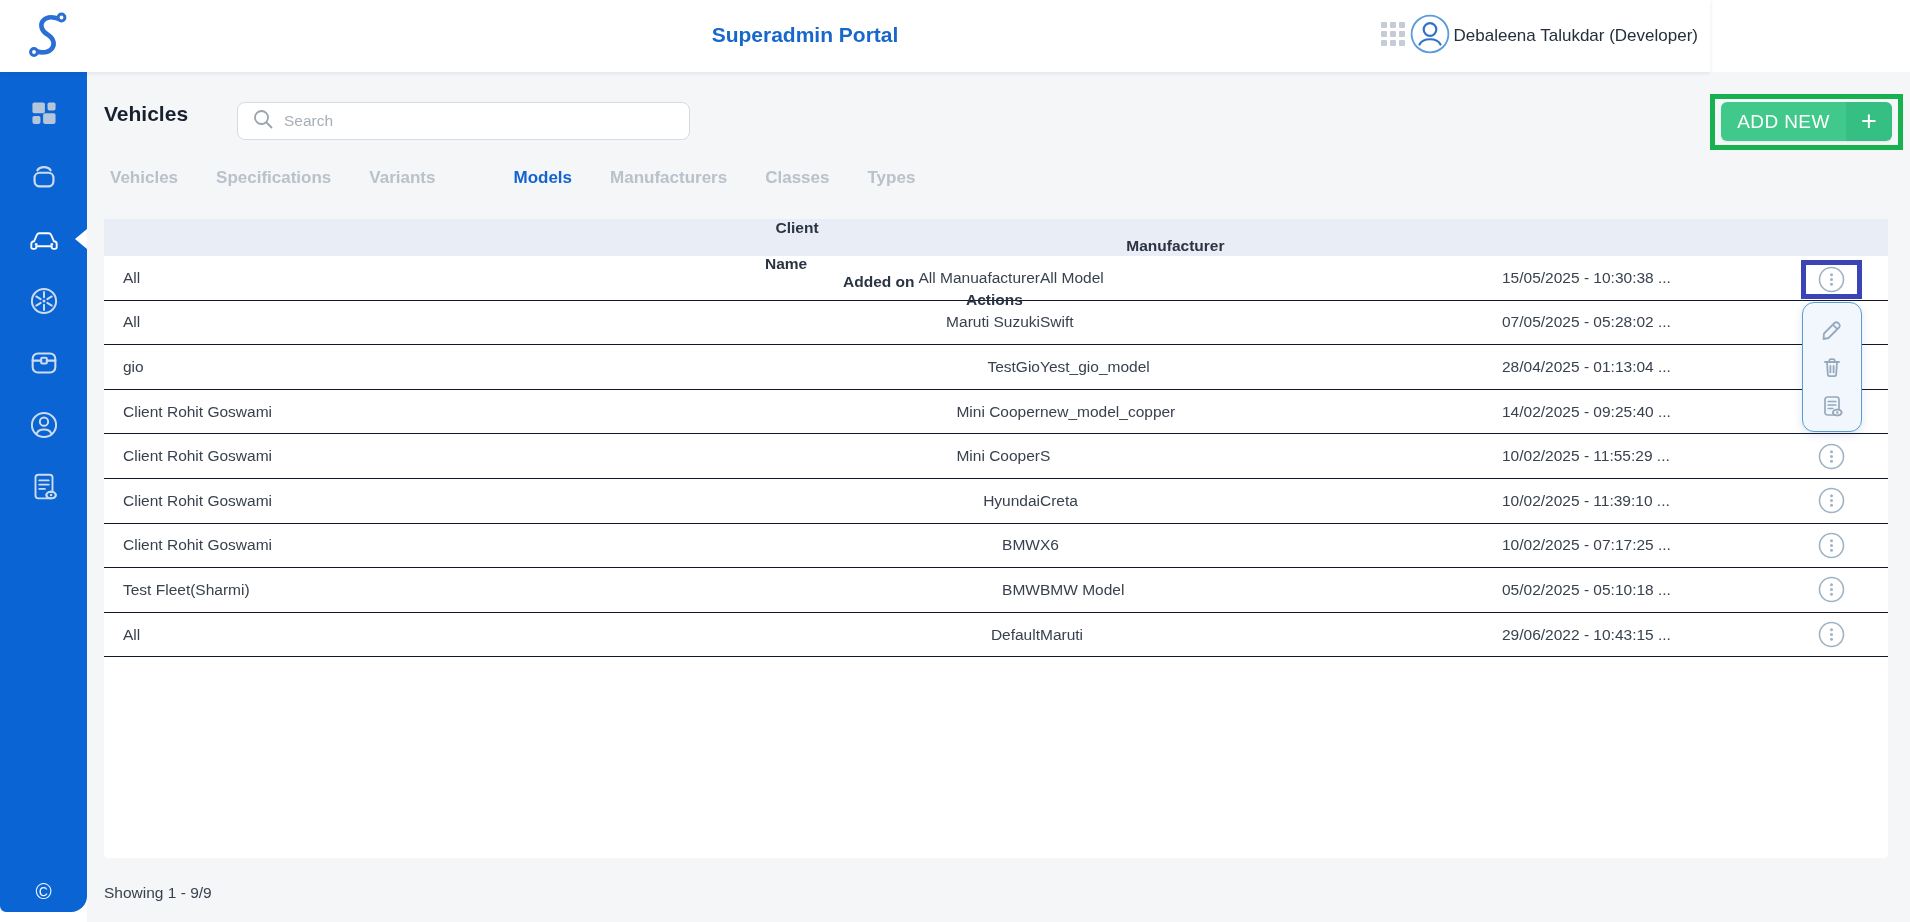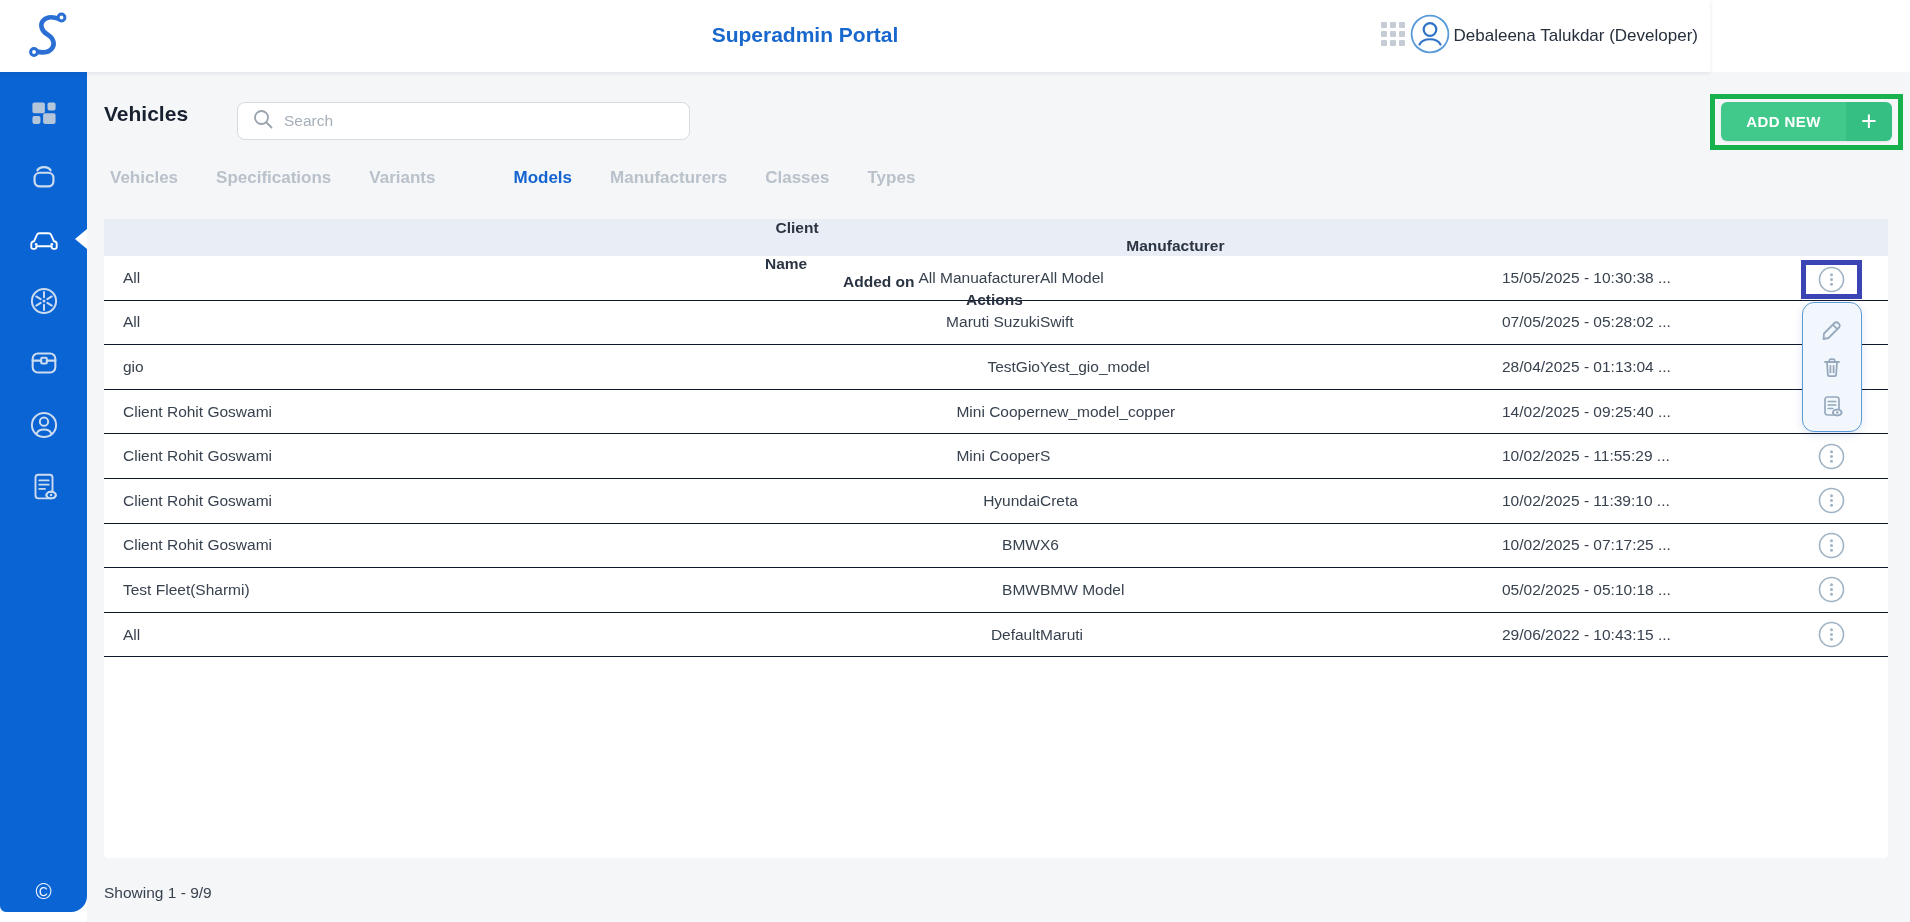--- a/index.html
+++ b/index.html
@@ -23,21 +23,21 @@
   
   .content { position:absolute; left:87px; top:72px; width:1823px; height:850px; background:#f4f6f8; }
   .page-title { position:absolute; left:17px; top:30px; font-size:21px; font-weight:700; color:#17212f; }
 
   .search-box { position:absolute; left:130px; top:30px; width:453px; height:38px; background:#ffffff; border:1px solid #d6dce2; border-radius:8px; display:flex; align-items:center; padding-left:14px; gap:10px;margin-left:20px; }
   .search-box input { border:none; outline:none; background:transparent; font-family:inherit; font-size:15.5px; color:#3a4554; width:380px; }
   .search-box input::placeholder { color:#a6afb8; }
 
   .annotation-green { position:absolute; left:1623px; top:22px; width:193px; height:56px; border:5px solid #17b24e; z-index:4; }
   .add-btn { position:absolute; left:1634px; top:30px; width:171px; height:39px; display:flex; border-radius:6px; overflow:hidden; cursor:pointer; z-index:4; box-shadow:0 1px 2px rgba(0,0,0,.08); }
-  .add-btn .lbl { flex:1; background:#41c98b; color:#ffffff; font-size:15px; font-weight:700; letter-spacing:.4px; display:flex; align-items:center; justify-content:center; }
+  .add-btn .lbl { flex:1; background:#41c98b; color:#ffffff; font-size:19px; font-weight:400; letter-spacing:.4px; display:flex; align-items:center; justify-content:center; }
   .add-btn .plus { width:46px; background:#35bf82; color:#ffffff; font-size:27px; font-weight:300; display:flex; align-items:center; justify-content:center; line-height:1; }
 
   .tabs { position:absolute; left:23px; top:96px; display:flex; gap:38px; font-size:17px; font-weight:600; }
   .tab { color:#b9c1ca; cursor:pointer; white-space:nowrap; }
   .tab.active { color:#1464cf;padding-left:40px; }
 
   
   .table-card { position:absolute; left:17px; top:147px; width:1784px; height:639px; background:#ffffff; border-radius:4px; z-index:1; }
   .thead { display:flex; height:37px; background:#e9eef6; align-items:center; font-size:15.5px; font-weight:700; color:#2b3442;flex-direction:column; }
   .trow { display:flex; height:44.6px; align-items:center; border-bottom:1px solid #0f172a; font-size:15.5px; color:#38424f; background:#ffffff; }

